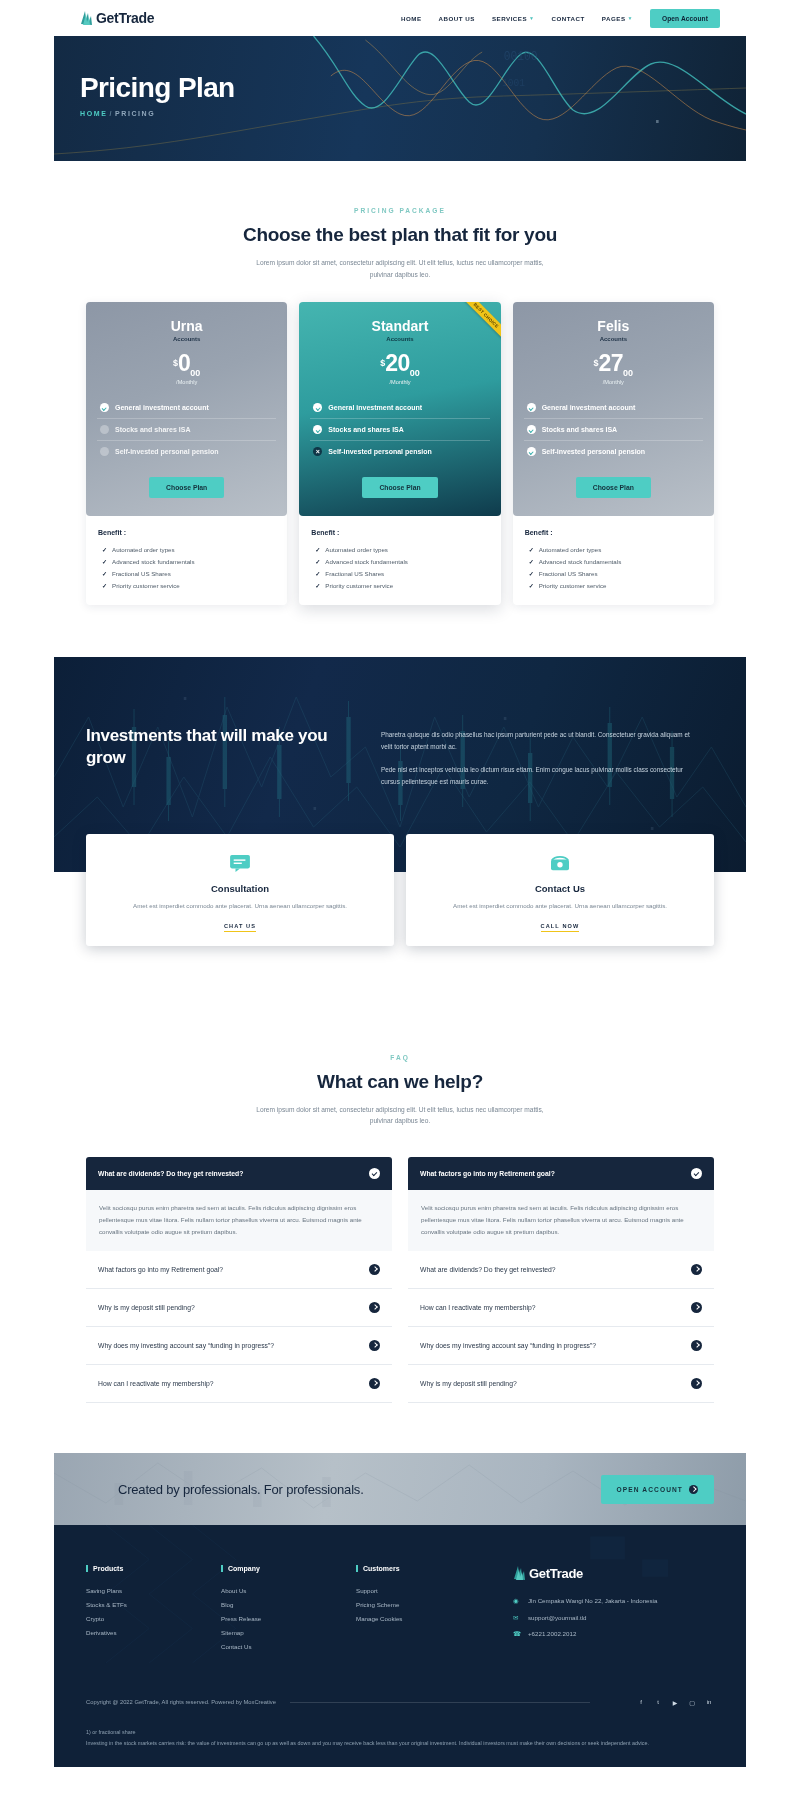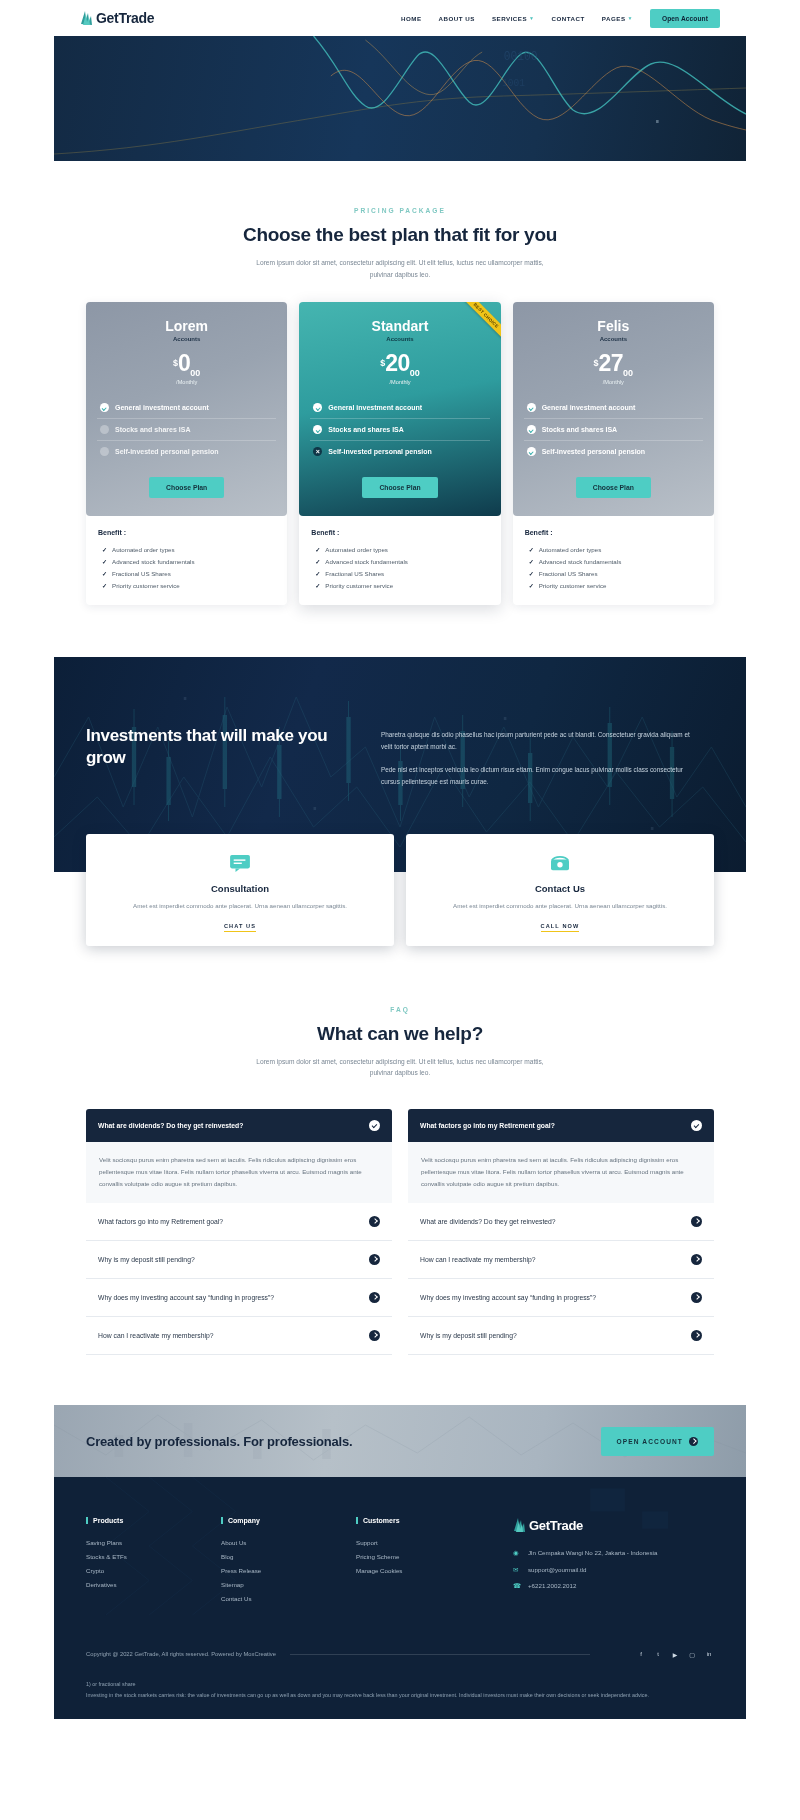--- a/index.html
+++ b/index.html
@@ -153,21 +153,21 @@
   .svc-ic { height:22px; display:flex; align-items:center; justify-content:center; }
   .svc-h { font-size:9.5px; font-weight:bold; color:#16263d; margin-top:9px; }
   .svc-p { font-size:6.2px; color:#7a8794; line-height:1.75; margin-top:7px; }
   .svc-cta {
     display:inline-block; margin-top:11px; font-size:5.6px; font-weight:bold;
     letter-spacing:1.1px; color:#16263d; border-bottom:1.5px solid #f0c419;
     padding-bottom:2px; cursor:pointer;
   }
 
   
-  .faq { background:#fff; padding:60px 0 50px; }
+  .faq { background:#fff; padding:60px 0 50px;margin-top:48px; }
   .faq-grid { width:628px; margin:30px auto 0; display:flex; gap:16px; }
   .faq-col { flex:1; }
   .faq-open { background:#16263d; border-radius:3px 3px 0 0; }
   .faq-open-head {
     display:flex; align-items:center; justify-content:space-between;
     padding:11px 12px; cursor:pointer;
   }
   .faq-open-head span.q { font-size:6.8px; font-weight:bold; color:#fff; }
   .circ {
     width:11px; height:11px; border-radius:50%; background:#ffffff; position:relative; flex:0 0 11px;
@@ -196,21 +196,21 @@
   .ctabar {
     height:72px; display:flex; align-items:center;
     background:linear-gradient(100deg,#9aa6b2 0%,#b6c0c8 40%,#a9b5c0 70%,#8e9ca9 100%);
     position:relative; overflow:hidden;
   }
   .ctabar svg { position:absolute; inset:0; width:100%; height:100%; opacity:.35; }
   .cta-inner {
     position:relative; width:628px; margin:0 auto; display:flex;
     align-items:center; justify-content:space-between;
   }
-  .cta-h { font-size:13px; font-weight:bold; color:#16263d; letter-spacing:-0.2px; }
+  .cta-h { font-size:13px; font-weight:normal; color:#16263d; letter-spacing:-0.2px;margin-left:32px; }
   .cta-btn {
     background:#4ecdc4; color:#14313c; border:0; border-radius:2px; cursor:pointer;
     font-size:6.6px; font-weight:bold; letter-spacing:1.1px; padding:10px 16px;
     display:flex; align-items:center; gap:6px;
   }
   .cta-arrow {
     width:9px; height:9px; border-radius:50%; background:#16263d; position:relative; flex:0 0 9px;
   }
   .cta-arrow::after {
     content:""; position:absolute; left:2.9px; top:2.6px; width:2.6px; height:2.6px;
@@ -295,32 +295,38 @@
       <path d="M0 118 C120 112 200 96 300 82 C380 70 430 62 520 60 C600 58 700 55 800 52" stroke="#6f6a45" stroke-width="1" fill="none" opacity=".55"></path>
       <path d="M300 0 C330 30 340 58 360 70 C380 82 400 40 420 20 C440 2 460 50 480 66 C500 82 520 30 540 18 C560 6 580 60 600 74 C630 92 660 40 690 28 C720 16 760 62 800 78" stroke="#3fb7b6" stroke-width="1.4" fill="none" opacity=".85"></path>
       <path d="M320 40 C350 18 370 66 400 78 C430 90 450 38 480 26 C510 14 530 70 560 82 C590 94 620 44 650 32 C680 20 720 70 760 84 C780 90 790 92 800 94" stroke="#c98a4a" stroke-width="1" fill="none" opacity=".6"></path>
       <path d="M360 4 C390 24 405 52 430 58 C455 64 470 28 495 16" stroke="#d9a24f" stroke-width="1" fill="none" opacity=".45"></path>
       <text x="520" y="24" font-size="13" fill="#24486e" font-family="Liberation Mono, monospace" opacity=".65">00100</text>
       <text x="518" y="50" font-size="11" fill="#24486e" font-family="Liberation Mono, monospace" opacity=".5">1001</text>
       <rect x="660" y="128" width="4" height="4" fill="#3fb7b6" opacity=".7"></rect>
       <rect x="658" y="129" width="4" height="4" fill="#3fb7b6" opacity=".7"></rect>
       <rect x="696" y="84" width="3" height="3" fill="#9fb6c6" opacity=".5"></rect>
     </svg>
+    <div class="hero-inner">
+      <div class="hero-title">Pricing Plan</div>
+      <div class="crumb">
+        <span class="c-home">HOME</span><span class="c-sep">/</span><span class="c-cur">PRICING</span>
+      </div>
+    </div>
   </div>
 
   <div class="pricing">
     <div class="eyebrow">PRICING PACKAGE</div>
     <div class="sec-title">Choose the best plan that fit for you</div>
     <div class="sec-sub">Lorem ipsum dolor sit amet, consectetur adipiscing elit. Ut elit tellus, luctus nec ullamcorper mattis, pulvinar dapibus leo.</div>
 
     <div class="cards">
 
       <div class="card">
         <div class="plan-head grey">
-          <div class="plan-name">Lorem</div>
+          <div class="plan-name">Urna</div>
           <div class="plan-kind">Accounts</div>
           <div class="price-row">
             <span class="cur">$</span>
             <span class="amt">0</span>
             <span class="cents">00</span>
           </div>
           <div class="per">/Monthly</div>
           <div class="feat-list">
             <div class="feat">
               <span class="dot on"></span>

